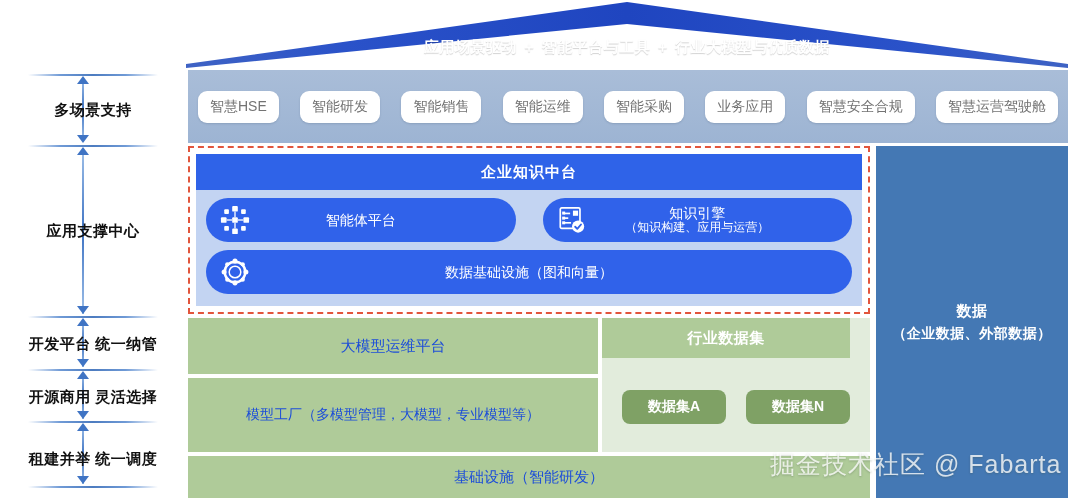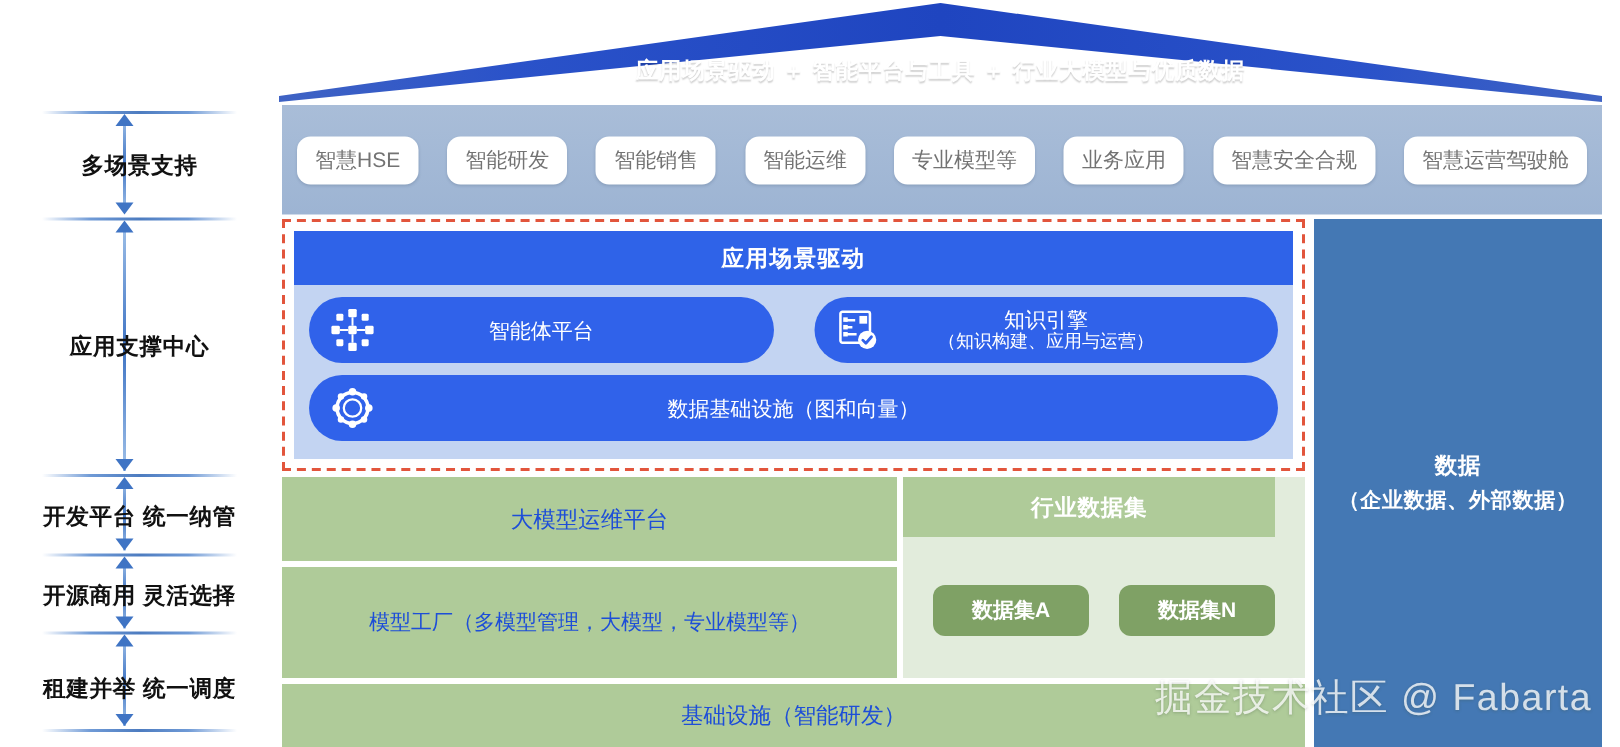--- a/index.html
+++ b/index.html
@@ -193,30 +193,30 @@
       <polygon points="441,2 882,64 882,68 441,24 0,68 0,64" fill="url(#roofgrad)"></polygon>
     </svg>
     <div id="roof-text">应用场景驱动 ＋ 智能平台与工具 ＋ 行业大模型与优质数据</div>
   </div>
 
   <div id="scenario-band">
     <div class="scenario-pill">智慧HSE</div>
     <div class="scenario-pill">智能研发</div>
     <div class="scenario-pill">智能销售</div>
     <div class="scenario-pill">智能运维</div>
-    <div class="scenario-pill">专业模型等</div>
+    <div class="scenario-pill">智能采购</div>
     <div class="scenario-pill">业务应用</div>
     <div class="scenario-pill">智慧安全合规</div>
     <div class="scenario-pill">智慧运营驾驶舱</div>
   </div>
 
   <div id="knowledge-wrap">
     <div id="knowledge-inner">
 
-      <div id="kc-header">应用场景驱动</div>
+      <div id="kc-header">企业知识中台</div>
 
       <div id="kc-body">
 
         <div class="kc-row">
 
           <div class="kc-card wide">
             <span class="kc-icon">
               <svg width="30" height="30" viewBox="0 0 32 32" fill="#ffffff">
                 <rect x="13" y="1" width="6" height="6" rx="1"></rect>
                 <rect x="13" y="25" width="6" height="6" rx="1"></rect>

